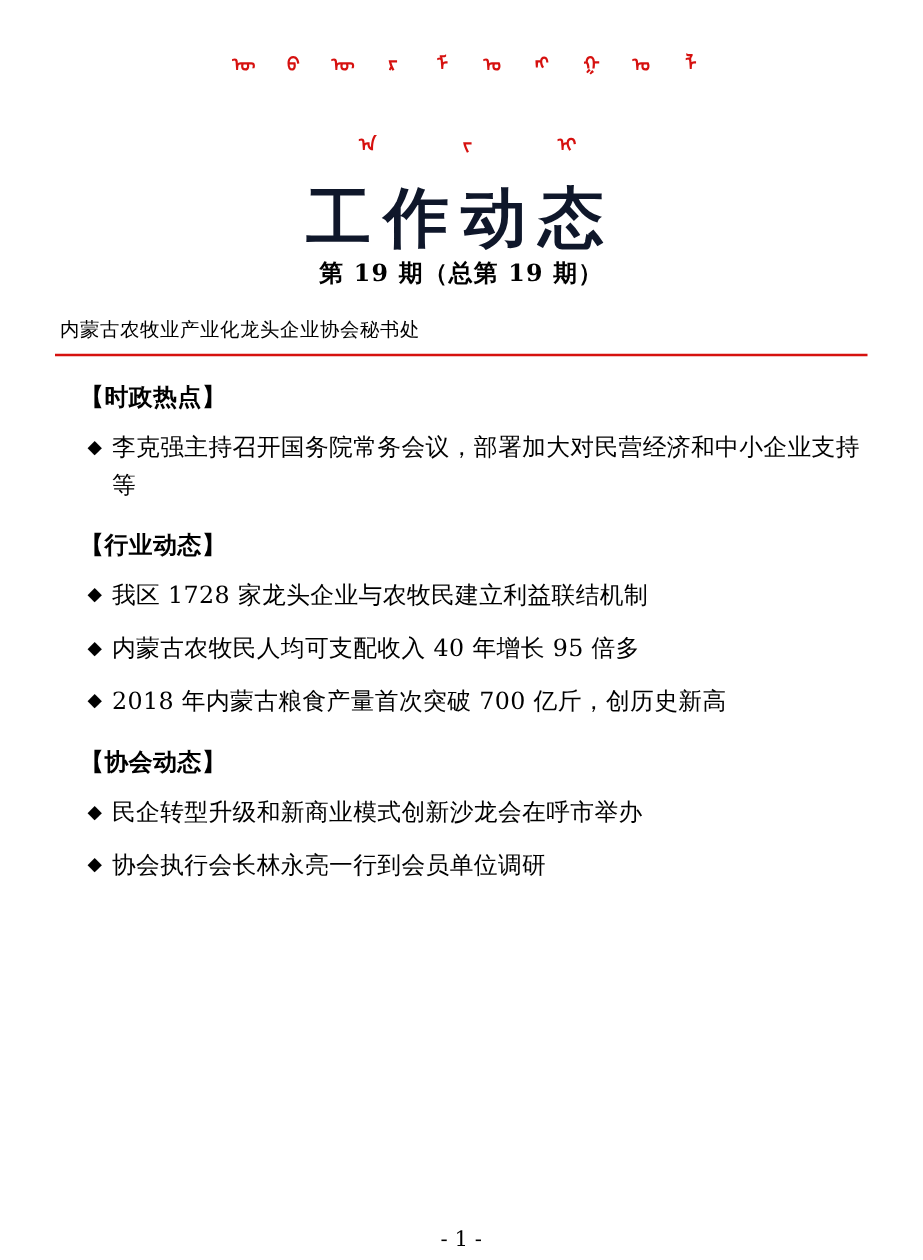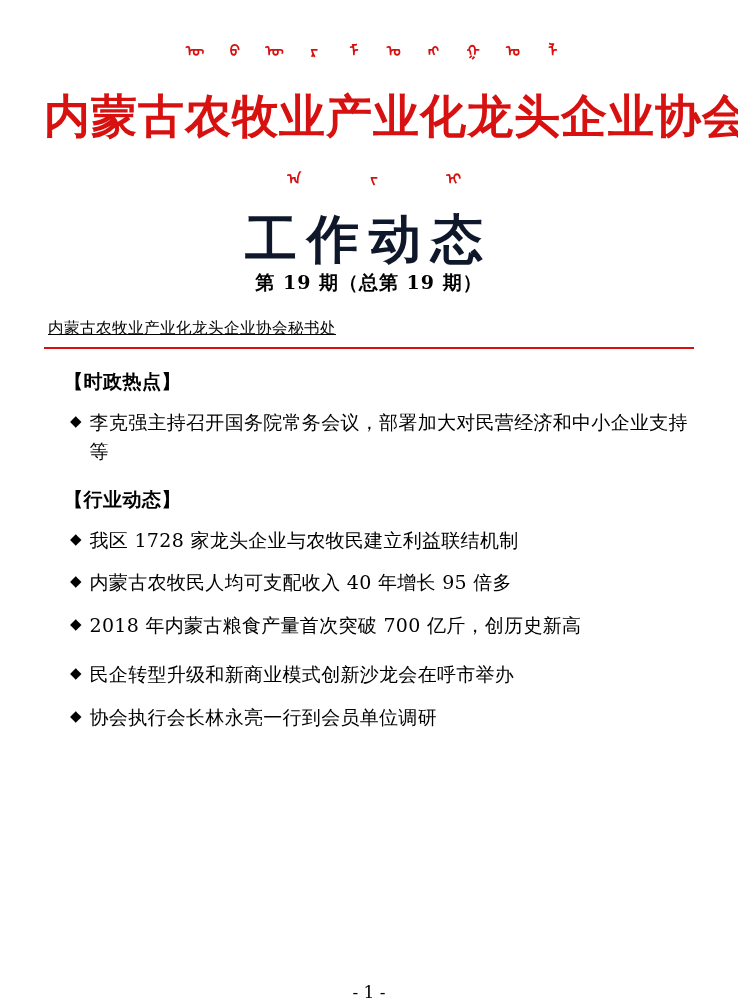--- a/index.html
+++ b/index.html
@@ -92,21 +92,21 @@
 
   .byline {
     display: flex;
     justify-content: space-between;
     align-items: baseline;
     font-size: 15.5px;
     margin-top: 22px;
     padding: 0 6px 0 4px;
     font-family: "DejaVu Serif", serif;
   }
-  .byline .publisher { letter-spacing: 0.5px; text-decoration: underline; }
+  .byline .publisher { letter-spacing: 0.5px; }
   .byline .date { margin-right: 44px; letter-spacing: 0.5px; }
 
   .rule {
     border: none;
     border-top: 2px solid #d6110f;
     margin: 8px 0 0 0;
     height: 0;
   }
 
   
@@ -161,21 +161,20 @@
 </style>
 </head>
 <body>
 
 <div class="page">
 
   <div class="mongolian-row mongolian-top">
     <span class="mong-glyph">ᠦ</span><span class="mong-glyph">ᠪ</span><span class="mong-glyph">ᠦ</span><span class="mong-glyph">ᠷ</span><span class="mong-glyph">ᠮ</span><span class="mong-glyph">ᠣ</span><span class="mong-glyph">ᠩ</span><span class="mong-glyph">ᠭ</span><span class="mong-glyph">ᠣ</span><span class="mong-glyph">ᠯ</span>
   </div>
 
-  <div class="masthead-title">内蒙古农牧业产业化龙头企业协会</div>
 
   <div class="mongolian-row mongolian-mid">
     <span class="mong-glyph">ᠠ</span><span class="mong-glyph">ᠵ</span><span class="mong-glyph">ᠢ</span>
   </div>
 
   <div class="masthead-sub">工作动态</div>
 
   <div class="issue-line">第 19 期（总第 19 期）</div>
 
   <div class="byline">
@@ -203,20 +202,21 @@
       <span class="bullet">◆</span>
       <span class="entry-text">内蒙古农牧民人均可支配收入 40 年增长 95 倍多</span>
     </div>
     <div class="entry">
       <span class="bullet">◆</span>
       <span class="entry-text">2018 年内蒙古粮食产量首次突破 700 亿斤，创历史新高</span>
     </div>
   </div>
 
   <div class="section">
+    <div class="section-heading">【协会动态】</div>
     <div class="entry">
       <span class="bullet">◆</span>
       <span class="entry-text">民企转型升级和新商业模式创新沙龙会在呼市举办</span>
     </div>
     <div class="entry">
       <span class="bullet">◆</span>
       <span class="entry-text">协会执行会长林永亮一行到会员单位调研</span>
     </div>
   </div>
 

